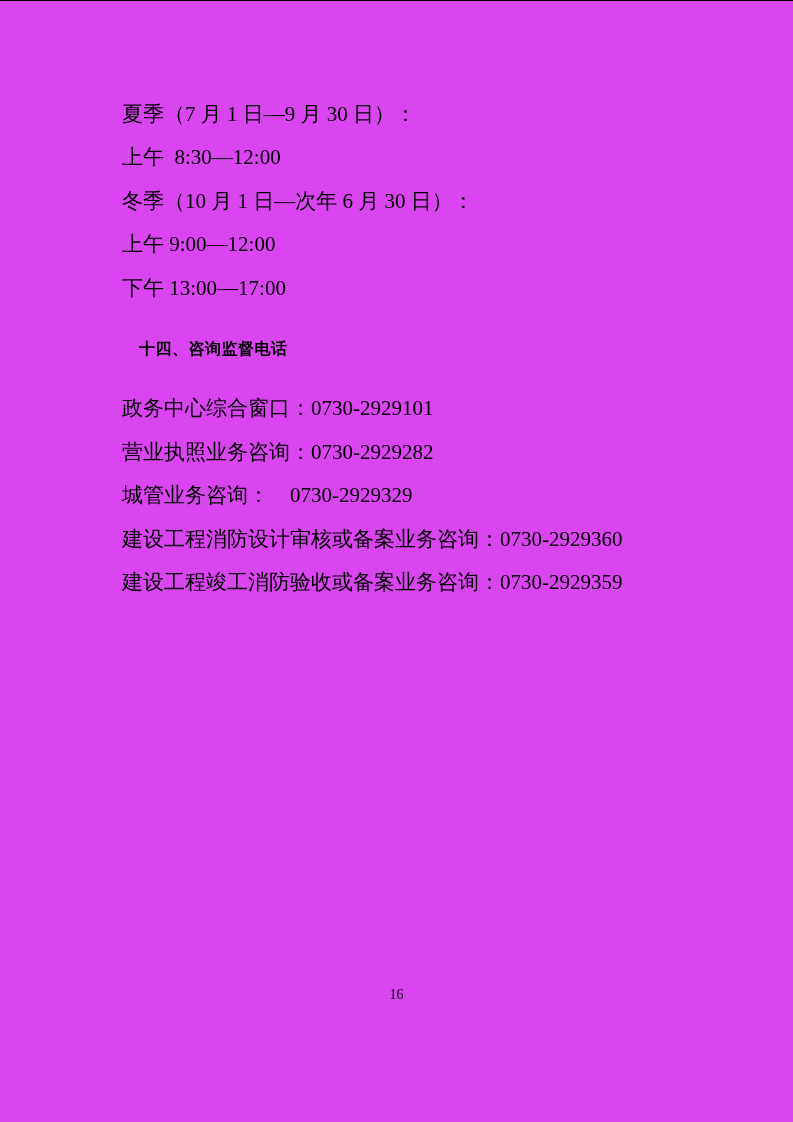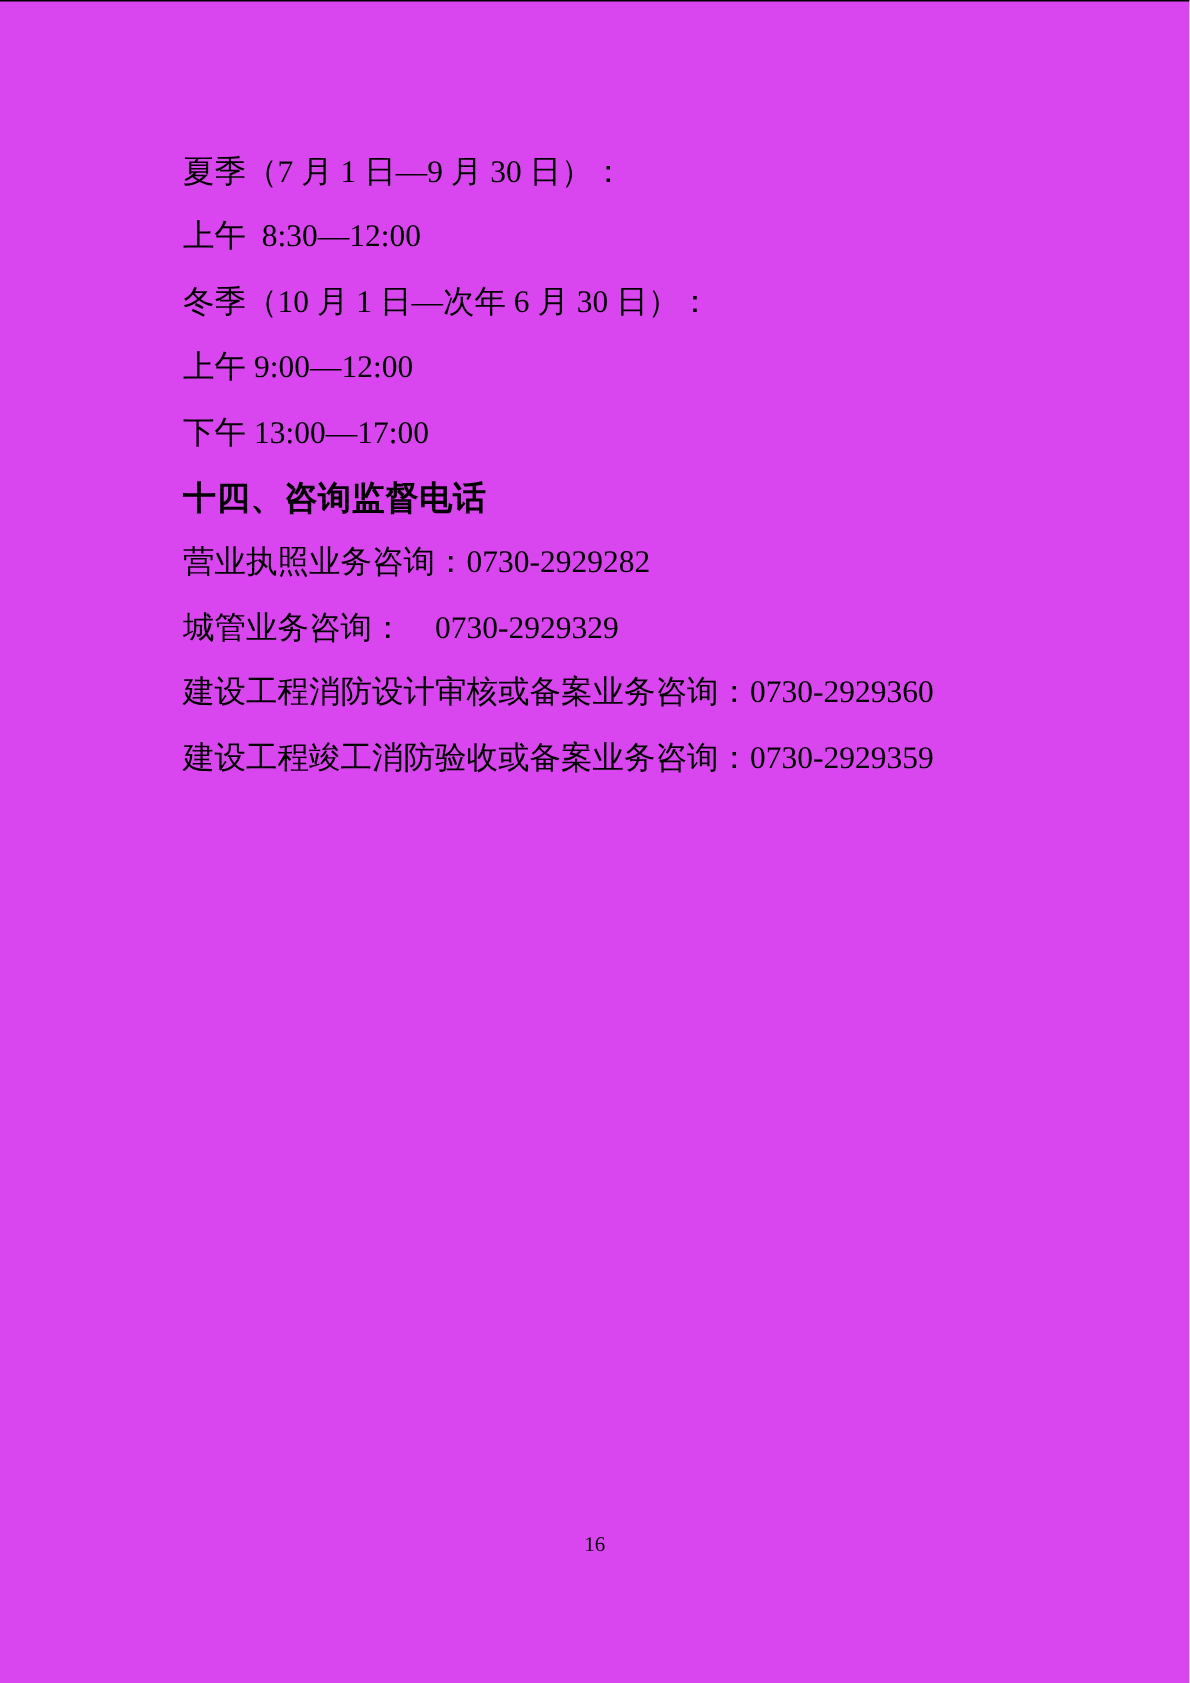--- a/index.html
+++ b/index.html
@@ -26,34 +26,34 @@
   }
   .line {
     margin: 0;
     font-size: 21px;
     line-height: 43.4px;
     white-space: pre;
     font-family: "Liberation Serif", "DejaVu Serif", serif;
     font-weight: 400;
   }
   .heading {
-    margin: 0;
-    font-size: 22px;
+    margin: 17px;
+    font-size: 16px;
     line-height: 43.4px;
     white-space: pre;
     font-family: "Liberation Sans", "DejaVu Sans", sans-serif;
     font-weight: 700;
     letter-spacing: 0.5px;
   }
   .contact-label, .contact-phone {
     white-space: pre;
   }
   .page-number {
     position: absolute;
-    top: 1020px;
+    top: 984px;
     left: 0;
     width: 100%;
     text-align: center;
     font-size: 14px;
     line-height: 20px;
     font-family: "Liberation Serif", "DejaVu Serif", serif;
     color: #000000;
   }
 </style>
 </head>
@@ -64,20 +64,21 @@
 
     <p class="line">夏季（7 月 1 日—9 月 30 日）：</p>
     <p class="line">上午  8:30—12:00</p>
 
     <p class="line">冬季（10 月 1 日—次年 6 月 30 日）：</p>
     <p class="line">上午 9:00—12:00</p>
     <p class="line">下午 13:00—17:00</p>
 
     <h2 class="heading">十四、咨询监督电话</h2>
 
+    <p class="line"><span class="contact-label">政务中心综合窗口：</span><span class="contact-phone">0730-2929101</span></p>
 
     <p class="line"><span class="contact-label">营业执照业务咨询：</span><span class="contact-phone">0730-2929282</span></p>
 
 
     <p class="line"><span class="contact-label">城管业务咨询：    </span><span class="contact-phone">0730-2929329</span></p>
 
     <p class="line"><span class="contact-label">建设工程消防设计审核或备案业务咨询：</span><span class="contact-phone">0730-2929360</span></p>
 
     <p class="line"><span class="contact-label">建设工程竣工消防验收或备案业务咨询：</span><span class="contact-phone">0730-2929359</span></p>
 

